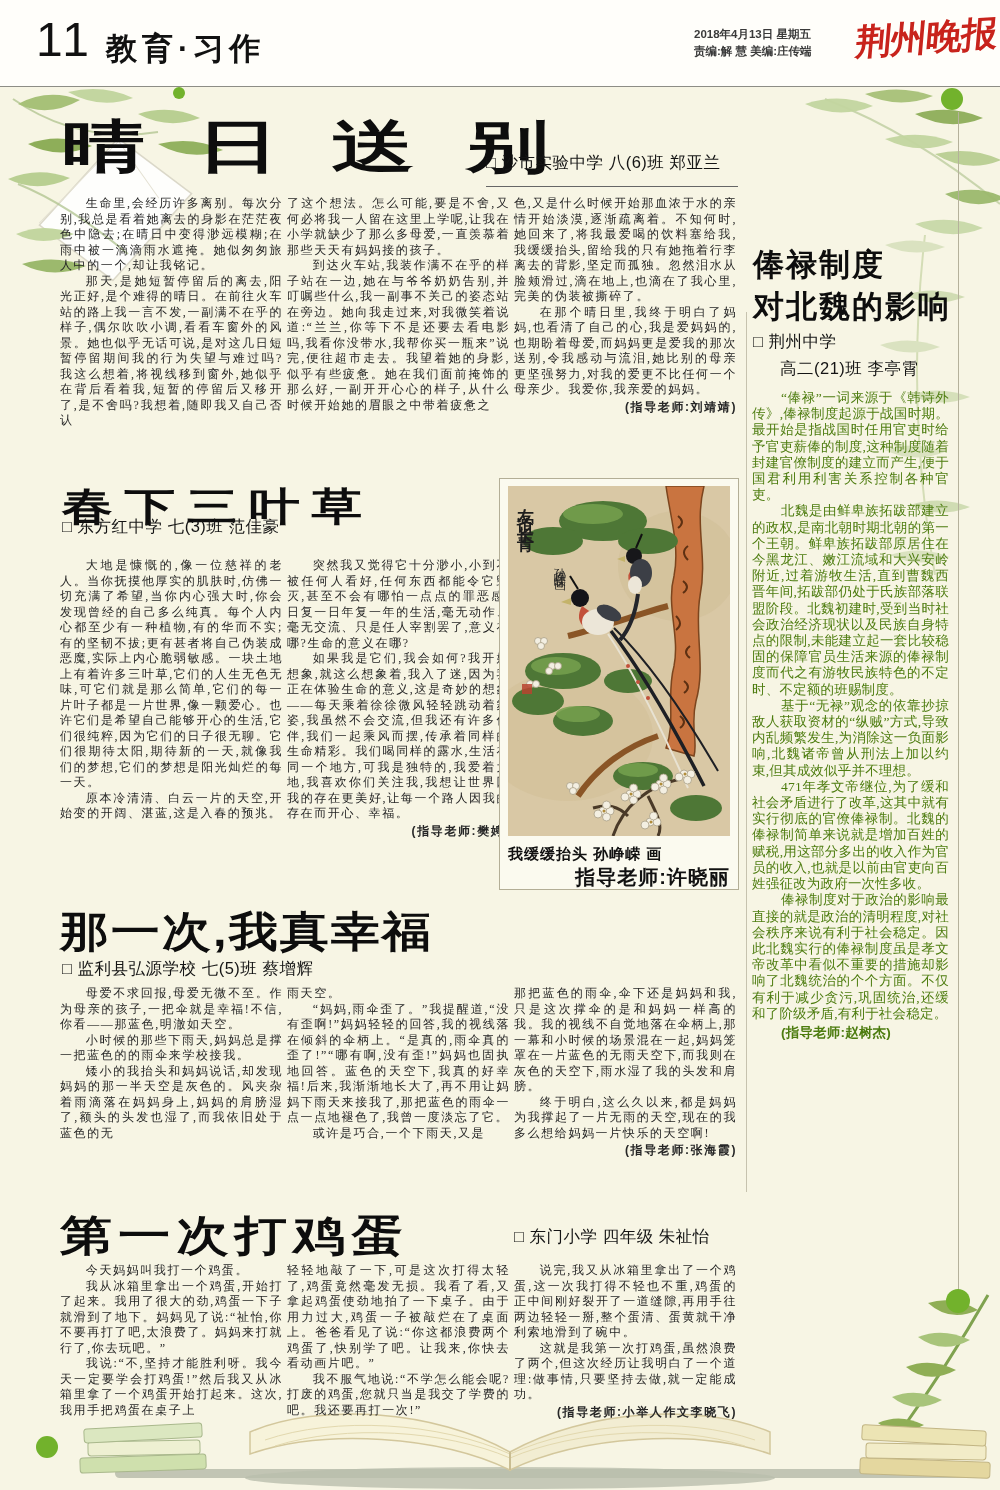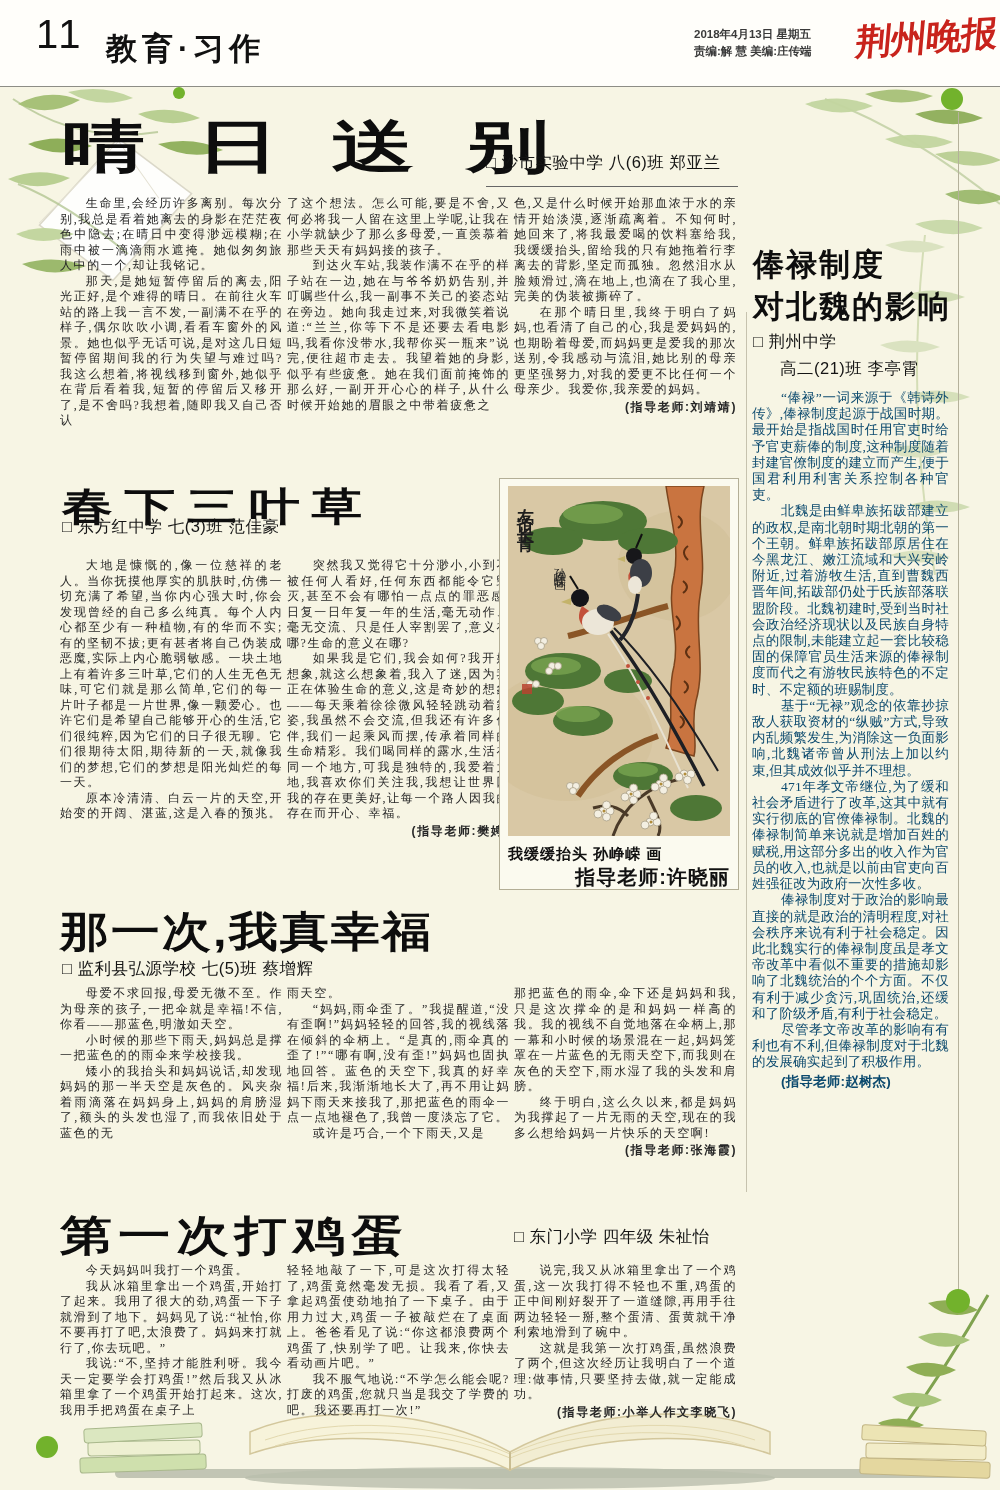--- a/index.html
+++ b/index.html
@@ -1,21 +1,21 @@
 <!DOCTYPE html>
 <html><head>
 <meta charset="utf-8">
 <style>
   html,body{margin:0;padding:0;background:#e9e9df;}
   .page{position:relative;width:1000px;height:1490px;background:#f7f5e4;overflow:hidden;
         font-family:"Liberation Sans",sans-serif;color:#222;}
   
   .hdr{position:absolute;left:0;top:0;width:1000px;height:86px;background:#fffefa;
        border-bottom:1px solid #8d8d85;z-index:3;}
-  .pagenum{position:absolute;left:36px;top:12px;font-size:40px;font-weight:400;letter-spacing:3px;color:#111;}
+  .pagenum{position:absolute;left:36px;top:12px;font-size:48px;font-weight:400;letter-spacing:3px;color:#111;}
   .sectionname{position:absolute;left:106px;top:28px;font-size:31px;font-weight:900;letter-spacing:5px;color:#111;}
   .meta{position:absolute;left:694px;top:26px;width:170px;font-size:11.5px;line-height:17px;color:#3a3a3a;font-weight:600;}
   .masthead{position:absolute;left:856px;top:14px;font-size:36px;font-weight:900;color:#c8231c;
             font-family:"Liberation Serif",serif;transform:skewX(-9deg) rotate(-4deg);letter-spacing:-1px;}
   
   .dec{position:absolute;z-index:0;pointer-events:none;}
   .dot{position:absolute;border-radius:50%;background:#72b22c;z-index:1;}
   .vline{position:absolute;width:1px;background:#c6c2ae;z-index:1;}
   .band{position:absolute;left:115px;top:1469px;width:865px;height:9px;border-radius:5px;
         background:#b4b9a8;opacity:.8;z-index:0;}
@@ -34,21 +34,21 @@
   #by5{left:753px;top:328px;line-height:27px;}
   #by5 .l2{padding-left:27px;}
   
   .col{position:absolute;width:223px;font-family:"Liberation Serif",serif;font-size:12px;
        line-height:15.5px;letter-spacing:1.6px;color:#262626;z-index:2;}
   .col p{margin:0;text-indent:2.15em;text-align:justify;}
   .col p.cont{text-indent:0;}
   .col p.credit, .a5text p.credit{font-family:"Liberation Sans",sans-serif;font-weight:700;}
   .col p.credit{text-align:right;text-indent:0;margin-top:2px;}
   .a5text{position:absolute;left:752px;top:390px;width:197px;font-family:"Liberation Serif",serif;
-          font-size:13.5px;line-height:16.2px;letter-spacing:.2px;color:#0c4a6e;z-index:2;}
+          font-size:13.5px;line-height:16.2px;letter-spacing:.2px;color:#4d7c0f;z-index:2;}
   .a5text p{margin:0;text-indent:2.15em;text-align:justify;}
   .a5text p.credit{text-indent:2.15em;text-align:left;margin-top:3px;}
   .a1c1{left:60px;top:196px;} .a1c2{left:287px;top:196px;} .a1c3{left:514px;top:196px;}
   .a2c1{left:60px;top:558px;} .a2c2{left:287px;top:558px;}
   .a3c1{left:60px;top:986px;} .a3c2{left:287px;top:986px;} .a3c3{left:514px;top:986px;}
   .a4c1{left:60px;top:1263px;} .a4c2{left:287px;top:1263px;} .a4c3{left:514px;top:1263px;}
   
   .artframe{position:absolute;left:499px;top:478px;width:240px;height:412px;box-sizing:border-box;
             border:1px solid #b3ae96;background:#fbfaef;padding:7px 8px;z-index:2;}
   .cap1{font-weight:700;font-size:15px;margin-top:5px;letter-spacing:1px;color:#111;}
@@ -202,21 +202,20 @@
     <div class="byline" id="by5">
       <div>□ 荆州中学</div>
       <div class="l2">高二(21)班  李亭霄</div>
     </div>
     <div class="a5text">
       <p>“俸禄”一词来源于《韩诗外传》,俸禄制度起源于战国时期。最开始是指战国时任用官吏时给予官吏薪俸的制度,这种制度随着封建官僚制度的建立而产生,便于国君利用利害关系控制各种官吏。</p>
       <p>北魏是由鲜卑族拓跋部建立的政权,是南北朝时期北朝的第一个王朝。鲜卑族拓跋部原居住在今黑龙江、嫩江流域和大兴安岭附近,过着游牧生活,直到曹魏西晋年间,拓跋部仍处于氏族部落联盟阶段。北魏初建时,受到当时社会政治经济现状以及民族自身特点的限制,未能建立起一套比较稳固的保障官员生活来源的俸禄制度而代之有游牧民族特色的不定时、不定额的班赐制度。</p>
       <p>基于“无禄”观念的依靠抄掠敌人获取资材的“纵贼”方式,导致内乱频繁发生,为消除这一负面影响,北魏诸帝曾从刑法上加以约束,但其成效似乎并不理想。</p>
       <p>471年孝文帝继位,为了缓和社会矛盾进行了改革,这其中就有实行彻底的官僚俸禄制。北魏的俸禄制简单来说就是增加百姓的赋税,用这部分多出的收入作为官员的收入,也就是以前由官吏向百姓强征改为政府一次性多收。</p>
       <p>俸禄制度对于政治的影响最直接的就是政治的清明程度,对社会秩序来说有利于社会稳定。因此北魏实行的俸禄制度虽是孝文帝改革中看似不重要的措施却影响了北魏统治的个个方面。不仅有利于减少贪污,巩固统治,还缓和了阶级矛盾,有利于社会稳定。</p>
-      <p>尽管孝文帝改革的影响有有利也有不利,但俸禄制度对于北魏的发展确实起到了积极作用。</p>
       <p class="credit">(指导老师:赵树杰)</p>
     </div>
   </div>
 
   <div>
     <div class="title" id="t2">春下三叶草</div>
     <div class="byline" id="by2">□ 东方红中学 七(3)班 范佳豪</div>
     <div class="col a2c1">
       <p>大地是慷慨的,像一位慈祥的老人。当你抚摸他厚实的肌肤时,仿佛一切充满了希望,当你内心强大时,你会发现曾经的自己多么纯真。每个人内心都至少有一种植物,有的华而不实;有的坚韧不拔;更有甚者将自己伪装成恶魔,实际上内心脆弱敏感。一块土地上有着许多三叶草,它们的人生无色无味,可它们就是那么简单,它们的每一片叶子都是一片世界,像一颗爱心。也许它们是希望自己能够开心的生活,它们很纯粹,因为它们的日子很无聊。它们很期待太阳,期待新的一天,就像我们的梦想,它们的梦想是阳光灿烂的每一天。</p>
       <p>原本冷清清、白云一片的天空,开始变的开阔、湛蓝,这是入春的预兆。</p>

